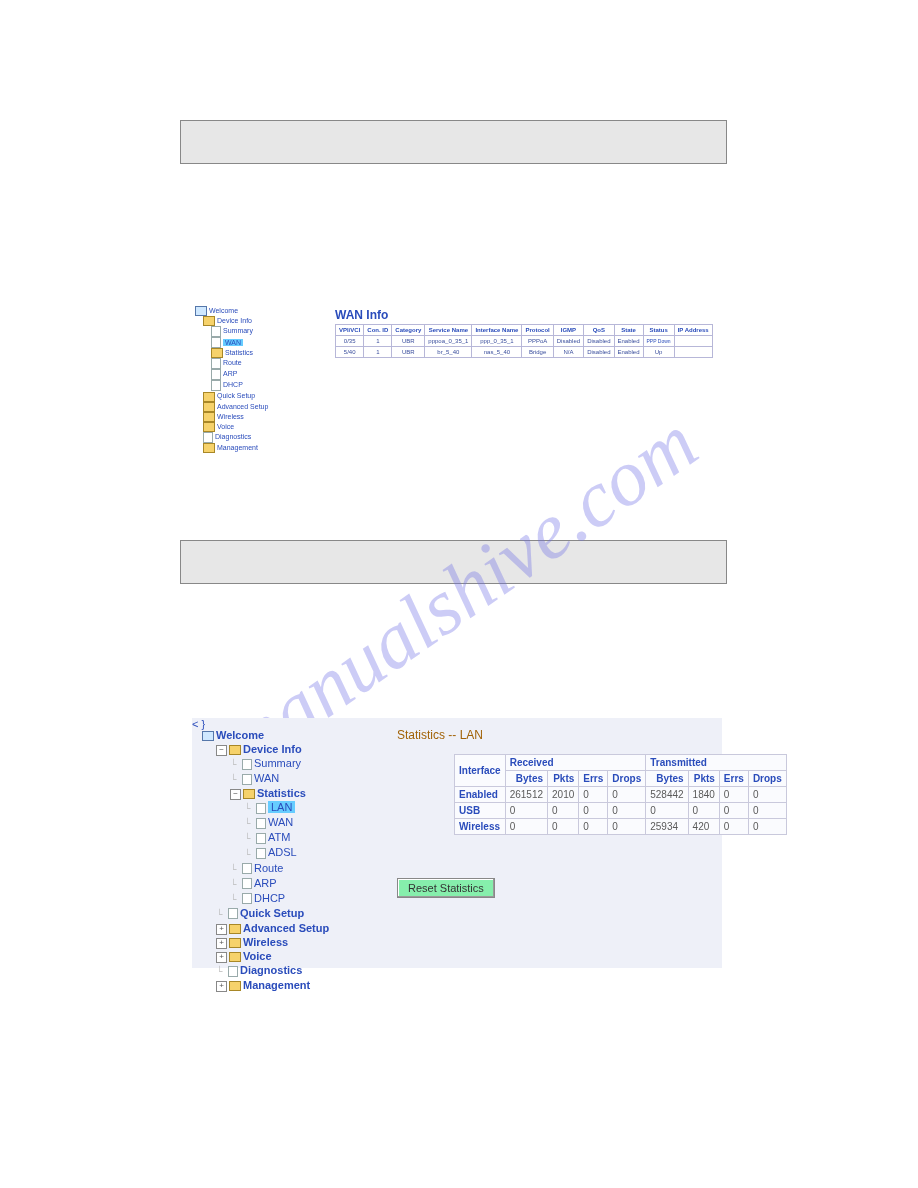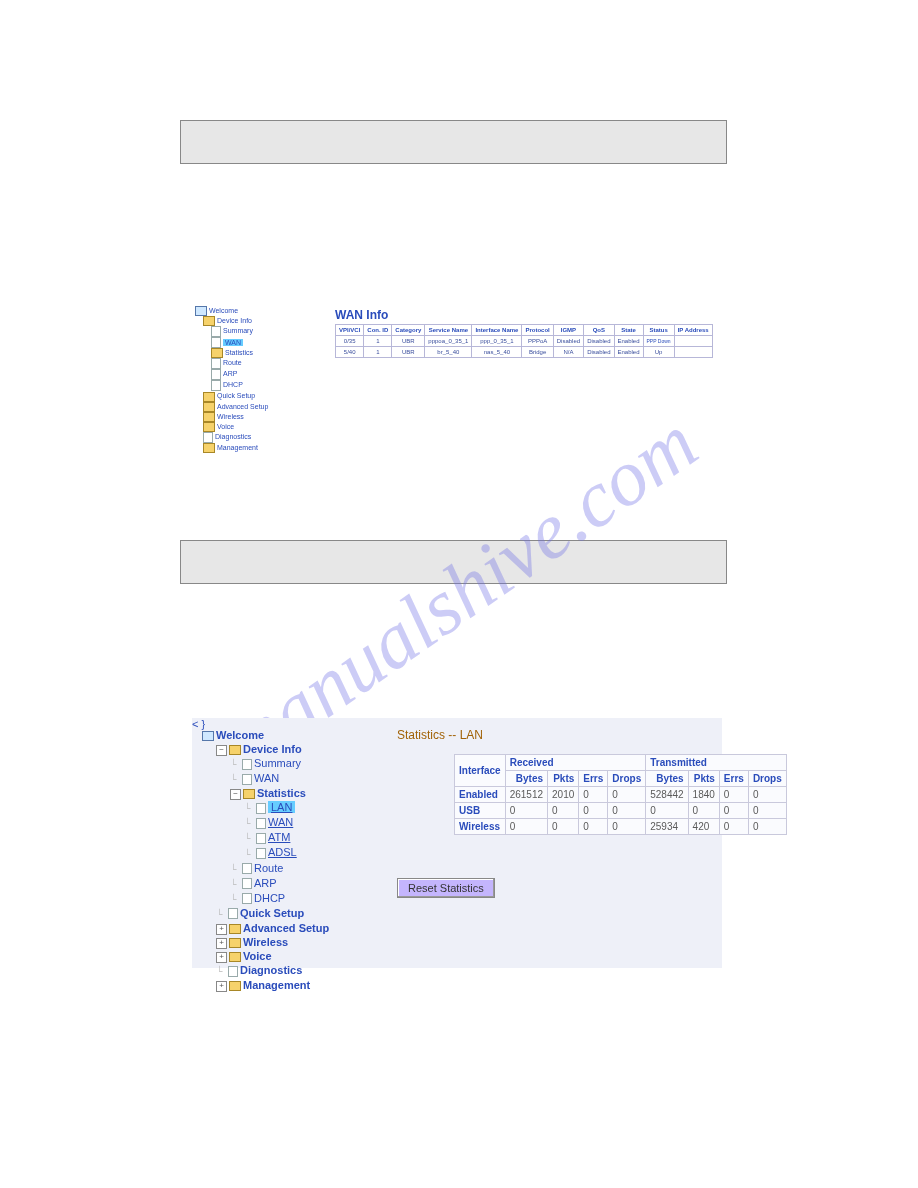--- a/index.html
+++ b/index.html
@@ -96,21 +96,21 @@
     position: absolute;
     left: 10px;
     top: 10px;
     width: 180px;
     line-height: 14px;
   }
   .tree2 .row { white-space: nowrap; }
   .tree2 .i0 { padding-left: 0; }
   .tree2 .i1 { padding-left: 14px; }
   .tree2 .i2 { padding-left: 28px; }
-  .tree2 .i3 { padding-left: 42px; text-decoration: underline; }
+  .tree2 .i3 { padding-left: 42px; }
   .sel-lan {
     background: #66ccff;
     padding: 0 3px;
   }
   .folder-icon, .page-icon, .monitor-icon {
     display: inline-block;
     width: 10px; height: 8px;
     margin-right: 2px;
     vertical-align: middle;
   }
@@ -170,21 +170,21 @@
     font-weight:bold;
     text-align:right;
   }
   .stats-table td.iface {
     color:#2a4cbb; font-weight:bold;
   }
   .reset-btn {
     position:absolute;
     left:205px;
     top: 160px;
-    background:#c4b5fd;
+    background:#86efac;
     border:1px solid #888;
     padding:3px 10px;
     font-size:11px;
     color:#333;
     cursor:pointer;
     box-shadow: inset -1px -1px 0 #999, inset 1px 1px 0 #fff;
   }
 
   
   .watermark {

